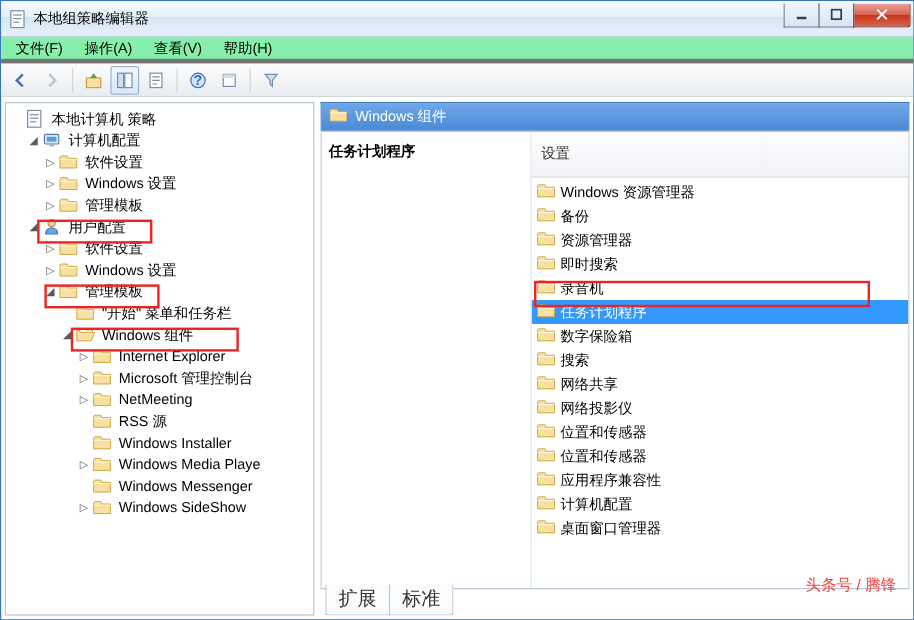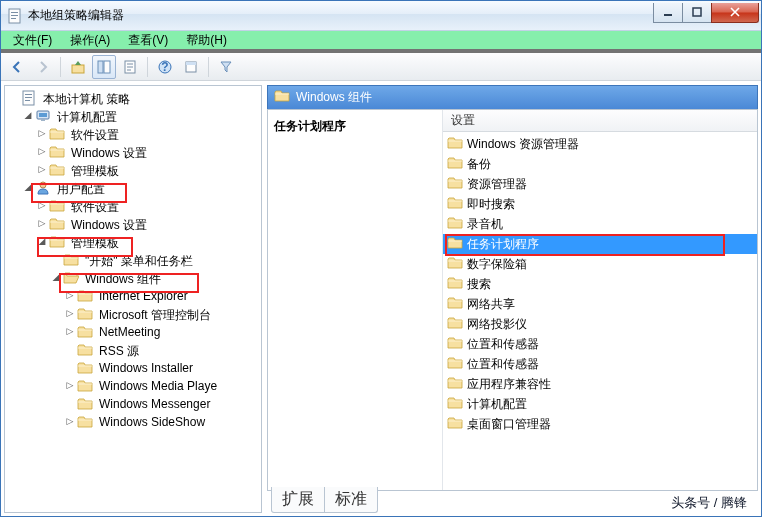--- a/index.html
+++ b/index.html
@@ -14,43 +14,43 @@
 .winbtn svg { display:block; }
 .menubar { height:22px; display:flex; align-items:center; padding:0 4px; background:#86efac; border-bottom:4px solid #737373; gap:2px; }
 .menuitem { padding:2px 8px; color:#000; }
 .toolbar { height:28px; display:flex; align-items:center; padding:0 4px; background:linear-gradient(to bottom,#fdfdfe,#e8ecf0); border-bottom:1px solid #cfd5db; gap:2px; }
 .tbtn { width:24px; height:24px; display:flex; align-items:center; justify-content:center; border:1px solid transparent; border-radius:2px; }
 .tbtn.active { border:1px solid #9ab3d3; background:linear-gradient(to bottom,#f2f7fd,#d9e7f7); }
 .tsep { width:1px; height:20px; background:#cfd5db; margin:0 3px; }
 .content { flex:1; display:flex; border-top:1px solid #fff; overflow:hidden; }
 .tree-pane { width:258px; border:1px solid #b9c5d2; margin:3px 0 3px 3px; background:#fff; overflow:auto; position:relative; }
 .tree { padding:4px 2px; }
-.tree-row { display:flex; align-items:flex-start; height:18px; white-space:nowrap; position:relative; }
+.tree-row { display:flex; align-items:center; height:18px; white-space:nowrap; position:relative; }
 .tree-row .expander { width:14px; height:14px; display:flex; align-items:center; justify-content:center; color:#5a5a5a; font-size:9px; }
 .tree-row .label { padding:1px 3px; }
 .tree-row .ic { width:16px; height:16px; margin-right:3px; display:flex; align-items:center; justify-content:center; }
 .redbox { position:absolute; border:2px solid #e22; pointer-events:none; }
 .splitter { width:5px; cursor:col-resize; background:transparent; }
 .right-pane { flex:1; display:flex; flex-direction:column; margin:3px 3px 3px 0; overflow:hidden; }
 .right-header { height:24px; background:linear-gradient(to bottom,#6ea8e8,#4a88d6); display:flex; align-items:center; padding:0 6px; color:#fff; border:1px solid #3d75ba; border-bottom:none; }
 .right-header .ic { margin-right:6px; }
 .right-body { flex:1; border:1px solid #b9c5d2; display:flex; overflow:hidden; }
 .detail-left { width:175px; padding:8px 6px; border-right:1px solid #e2e6eb; }
 .detail-title { font-weight:bold; margin-bottom:6px; }
 .detail-right { flex:1; overflow:auto; position:relative; }
-.col-header { height:22px; border-bottom:1px solid #d6dbe0; display:flex; align-items:center; padding:0 8px; background:linear-gradient(to bottom,#fdfdfe,#f0f2f5); color:#333; }
+.col-header { height:38px; border-bottom:1px solid #d6dbe0; display:flex; align-items:center; padding:0 8px; background:linear-gradient(to bottom,#fdfdfe,#f0f2f5); color:#333; }
 .list { padding:2px 0; }
 .list-row { height:20px; display:flex; align-items:center; padding:0 4px; }
 .list-row .ic { margin-right:4px; }
 .list-row.sel { background:#3399ff; color:#fff; }
 .tabs { height:22px; display:flex; align-items:flex-end; padding-left:4px; }
 .tab { padding:2px 10px; border:1px solid #b9c5d2; border-top:none; background:#fafbfc; margin-right:-1px; font-size:16px; color:#333; }
 .tab:first-child { border-bottom-left-radius:3px; }
 .tab:last-child { border-bottom-right-radius:3px; }
-.watermark { position:absolute; right:14px; bottom:4px; color:#0f172a; font-size:13px; }
+.watermark { position:absolute; right:14px; bottom:19px; color:#ef4444; font-size:13px; }
 .tree-pane::-webkit-scrollbar, .detail-right::-webkit-scrollbar { width:17px; height:17px; }
 .tree-pane::-webkit-scrollbar-track, .detail-right::-webkit-scrollbar-track { background:#f0f0f0; }
 .tree-pane::-webkit-scrollbar-thumb, .detail-right::-webkit-scrollbar-thumb { background:#cdcdcd; border:1px solid #a9a9a9; border-radius:2px; }
 .tree-pane::-webkit-scrollbar-button, .detail-right::-webkit-scrollbar-button { background:#eee; border:1px solid #b8b8b8; height:17px; width:17px; }
 </style>
 </head>
 <body>
 
 <svg width="0" height="0" style="position:absolute">
 <defs>

